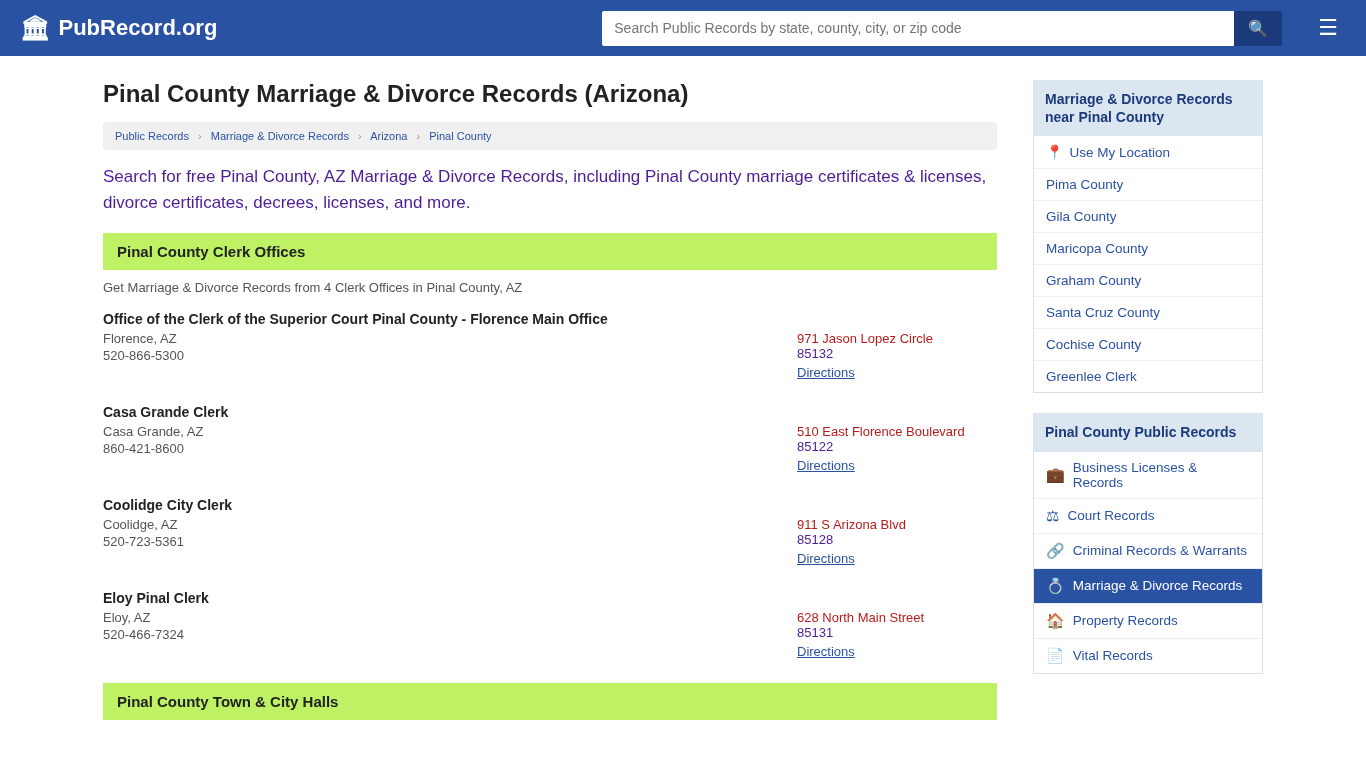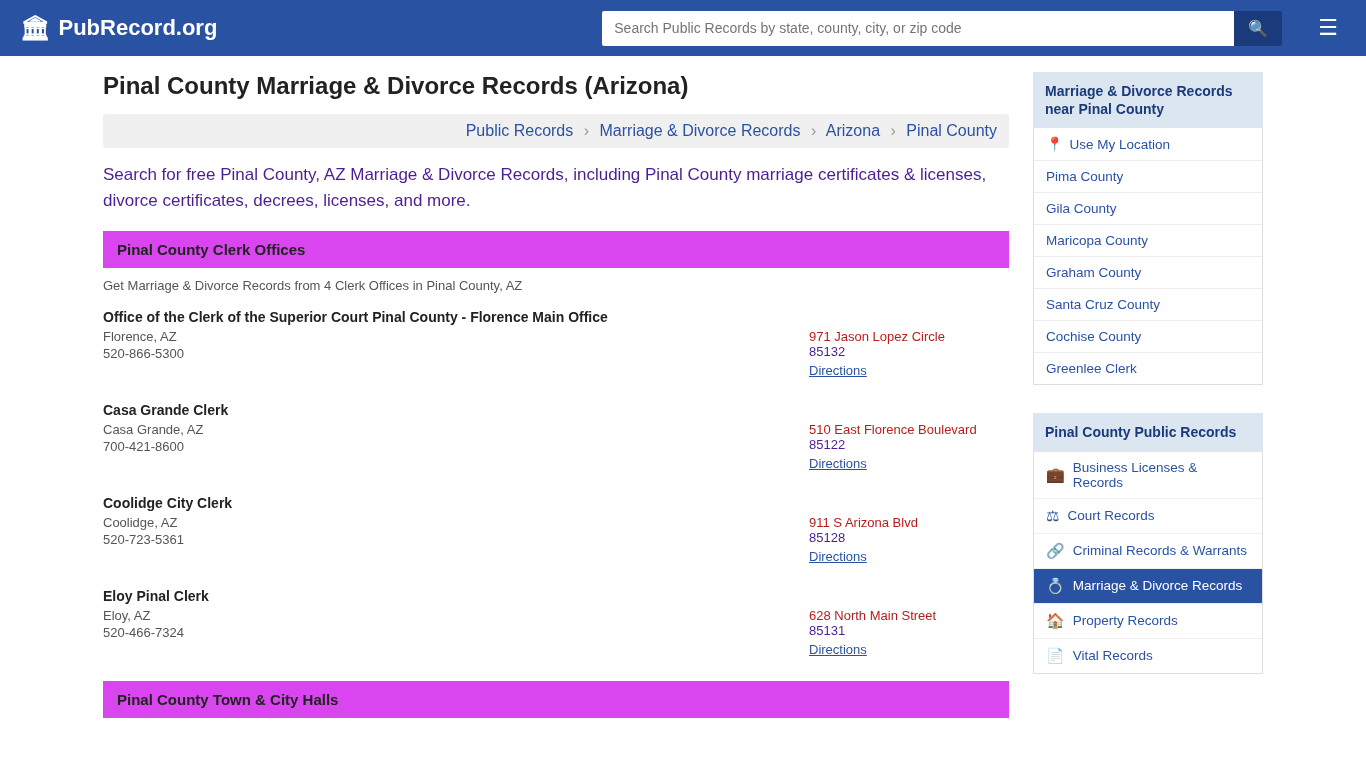--- a/index.html
+++ b/index.html
@@ -57,23 +57,23 @@
       font-size: 22px;
       cursor: pointer;
       padding: 4px 8px;
       margin-left: 8px;
     }
 
     
     .page-container {
       max-width: 1200px;
       margin: 0 auto;
-      padding: 16px 20px 0 20px;
-      display: flex;
-      gap: 24px;
+      padding: 24px 20px 0 20px;
+      display: flex;
+      gap: 36px;
     }
 
     .main-content {
       flex: 1;
       min-width: 0;
     }
 
     .sidebar {
       width: 230px;
       flex-shrink: 0;
@@ -84,46 +84,45 @@
       font-size: 24px;
       font-weight: bold;
       color: #222;
       margin-bottom: 14px;
     }
 
     
     .breadcrumb {
       background: #f0f0f0;
       padding: 8px 12px;
-      font-size: 16px;
+      font-size: 11px;
       color: #555;
       margin-bottom: 14px;
       border-radius: 3px;
-      text-align: right;
     }
     .breadcrumb a {
       color: #2952a3;
       text-decoration: none;
     }
     .breadcrumb .sep {
       margin: 0 6px;
       color: #999;
     }
 
     
     .description {
       font-size: 17px;
       color: #4c1d95;
       margin-bottom: 18px;
       line-height: 1.5;
     }
 
     
     .section-header {
-      background: #d946ef;
+      background: #bef264;
       padding: 10px 14px;
       font-weight: bold;
       font-size: 15px;
       color: #222;
       margin-bottom: 10px;
     }
 
     .section-sub {
       font-size: 13px;
       color: #555;
@@ -155,21 +154,21 @@
       color: #2952a3;
       text-decoration: underline;
       font-size: 13px;
       cursor: pointer;
       display: inline-block;
       margin-top: 4px;
     }
 
     
     .sidebar-box {
-      margin-bottom: 28px;
+      margin-bottom: 20px;
       border-radius: 25px;
     }
     .sidebar-header {
       background: #dce6f0;
       padding: 10px 12px;
       font-weight: bold;
       font-size: 14px;
       color: #1a3a7c;
       margin-bottom: 0;
       line-height: 1.3;
@@ -271,21 +270,21 @@
           <a href="#" class="directions-link">Directions</a>
         </div>
       </div>
     </div>
 
     <div class="office-entry">
       <div class="office-name">Casa Grande Clerk</div>
       <div class="office-layout">
         <div class="office-left">
           <div class="office-city">Casa Grande, AZ</div>
-          <div class="office-phone">700-421-8600</div>
+          <div class="office-phone">860-421-8600</div>
         </div>
         <div class="office-right">
           <div class="office-address">510 East Florence Boulevard</div>
           <div class="office-zip">85122</div>
           <a href="#" class="directions-link">Directions</a>
         </div>
       </div>
     </div>
 
     <div class="office-entry">

